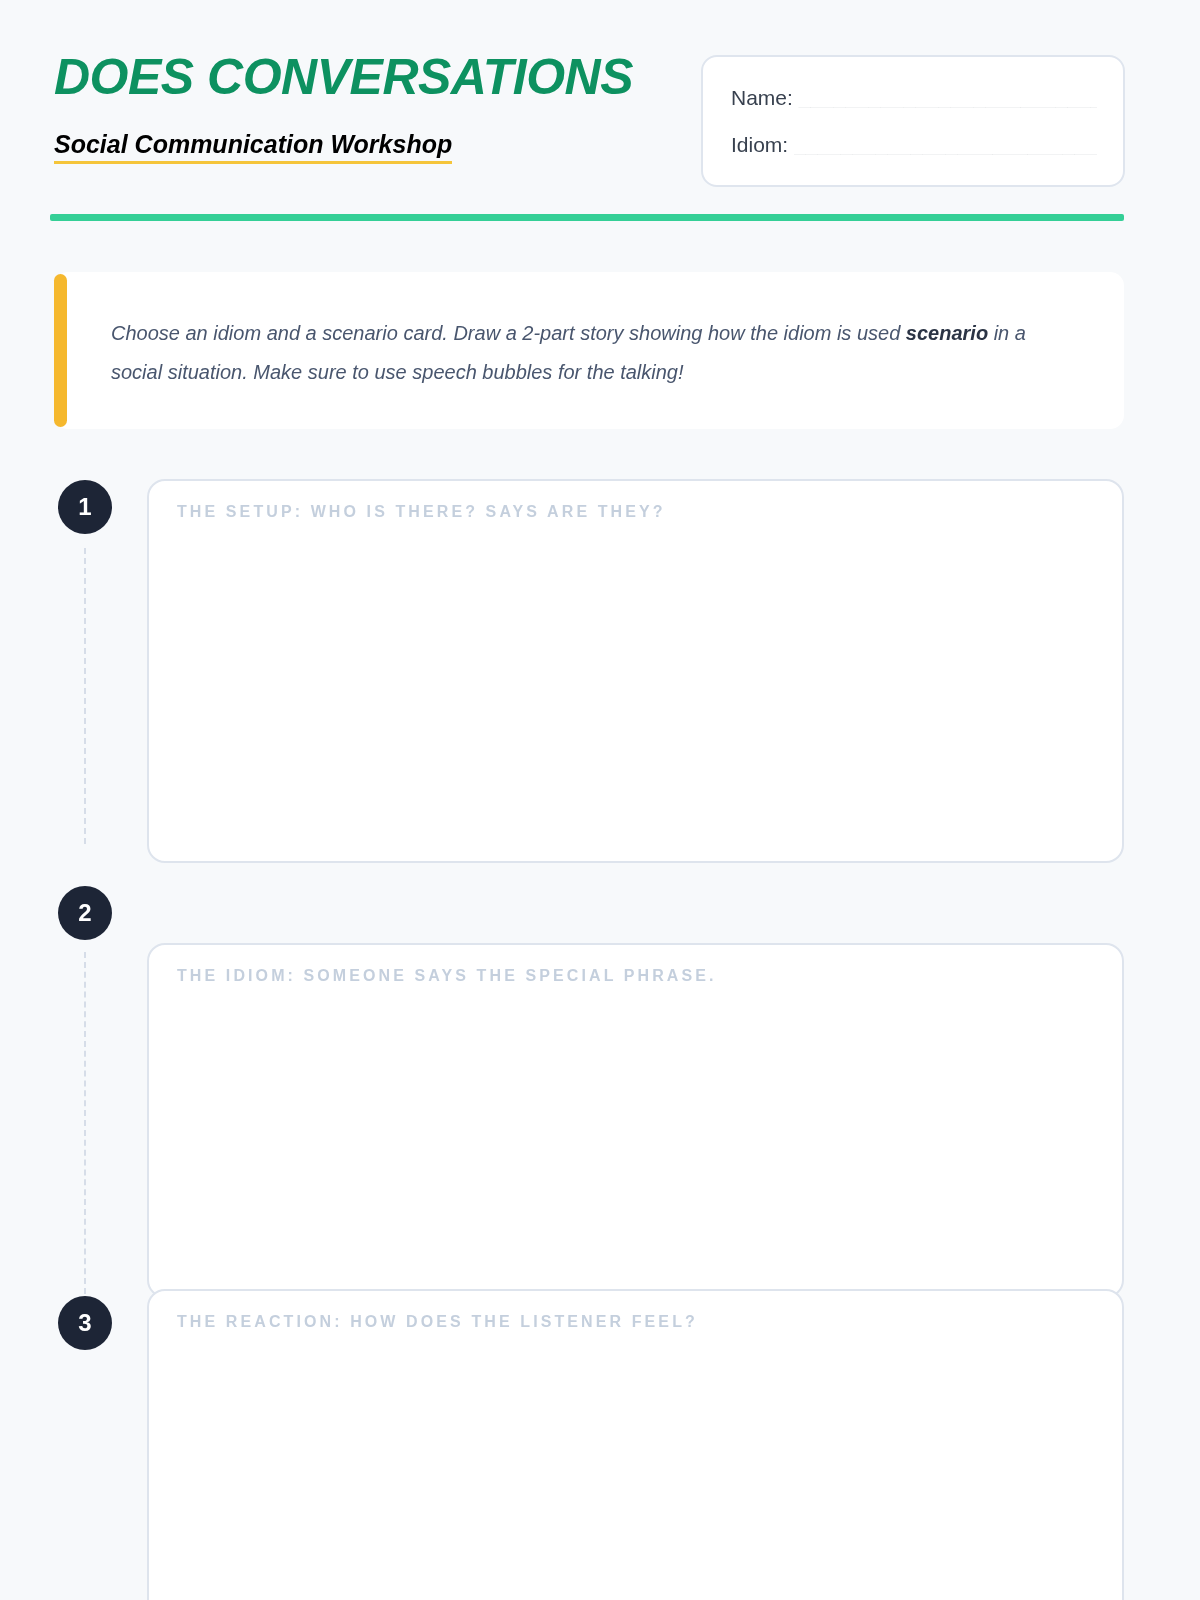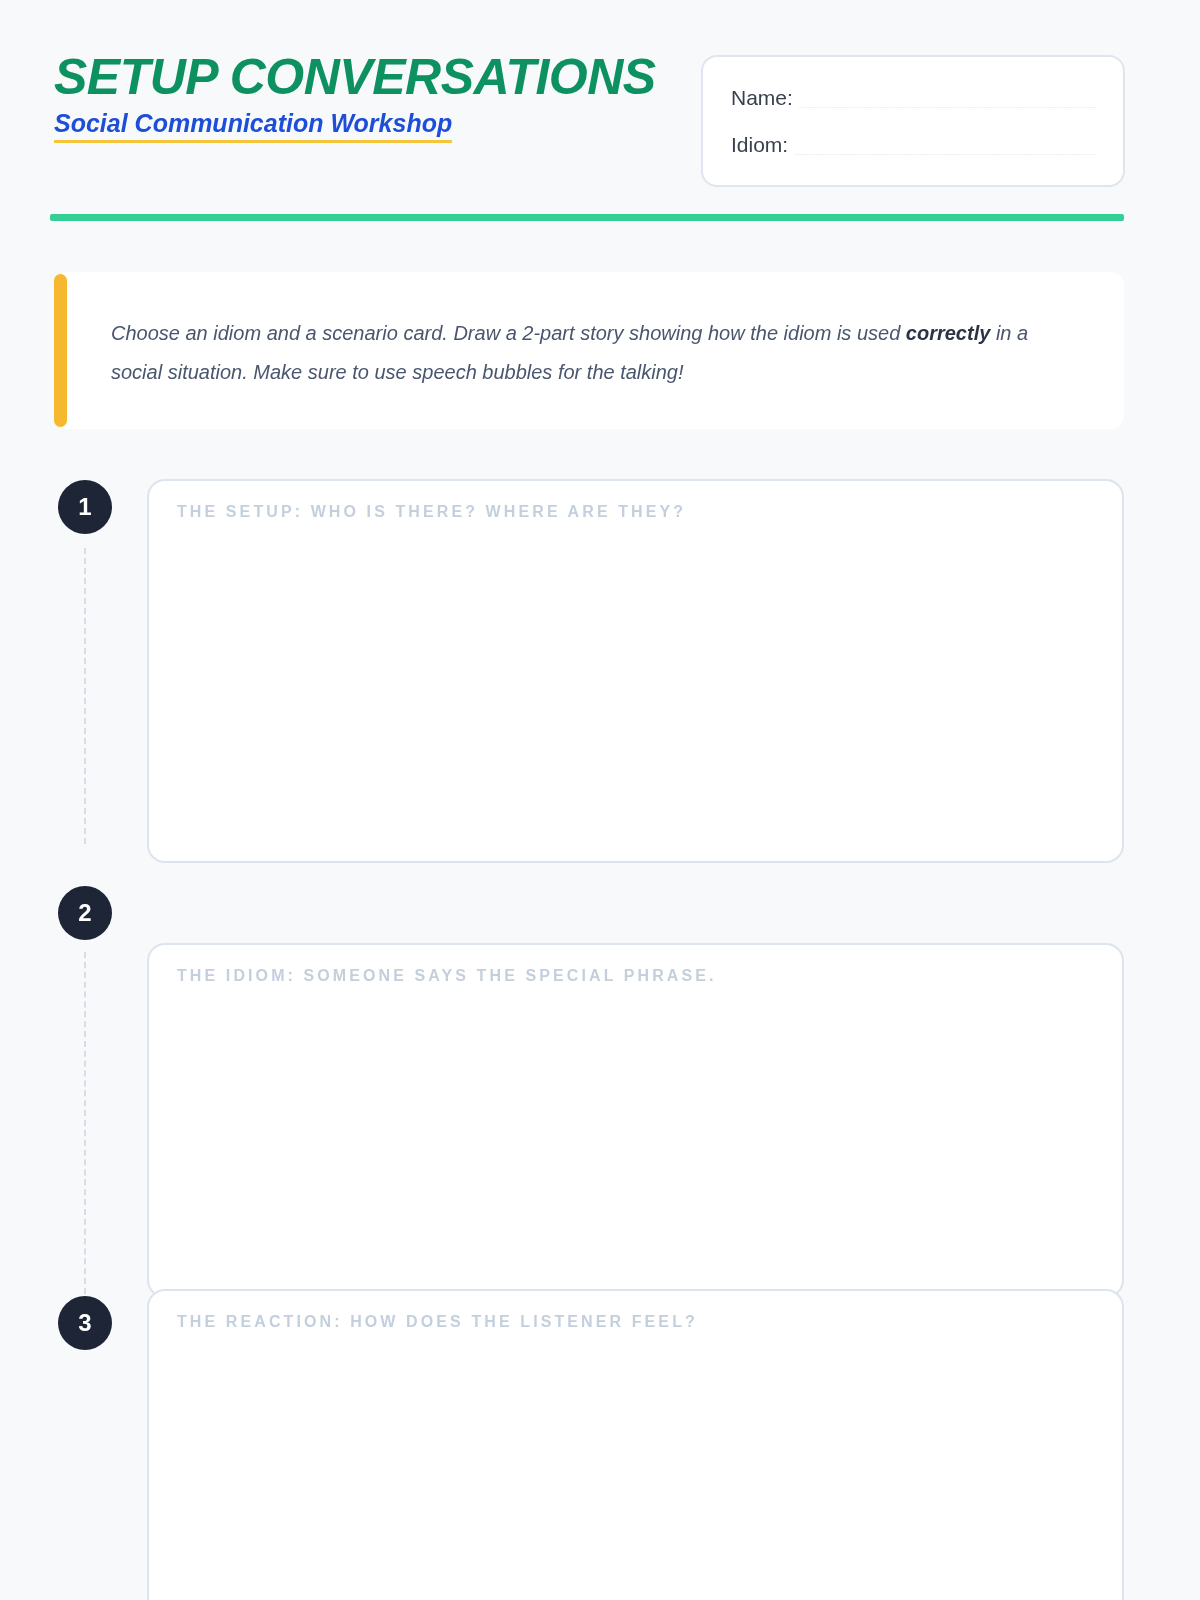--- a/index.html
+++ b/index.html
@@ -33,25 +33,25 @@
     font-weight: bold;
     font-style: italic;
     color: #0d9160;
     letter-spacing: -0.5px;
     line-height: 1;
     margin: 0;
     white-space: nowrap;
   }
   .worksheet-subtitle {
     display: inline-block;
-    margin-top: 8px;
+    margin-top: 29px;
     font-size: 25px;
     font-weight: bold;
     font-style: italic;
-    color: #1d4ed8;
+    color: #000000;
     border-bottom: 3px solid #f5c53a;
     padding-bottom: 2px;
     line-height: 1.1;
     white-space: nowrap;
   }
 
   .namebox {
     position: absolute;
     right: 0;
     top: 7px;
@@ -178,43 +178,43 @@
   
   #step-3 .step-badge { top: 1296px; }
   #step-3 .step-panel { top: 1289px; height: 330px; }
 </style>
 </head>
 <body>
 
 <div class="header">
 
   <div class="header-left">
-    <div class="worksheet-title">SETUP CONVERSATIONS</div>
+    <div class="worksheet-title">DOES CONVERSATIONS</div>
     <div class="worksheet-subtitle">Social Communication Workshop</div>
   </div>
 
   <div class="namebox">
     <div class="namebox-row">Name: ______________________________</div>
     <div class="namebox-row">Idiom: ______________________________</div>
   </div>
 
 </div>
 
 <div class="green-divider"></div>
 
 <div class="instruction-card">
   <div class="instruction-accent"></div>
-  <div class="instruction-text"><span>Choose an idiom and a scenario card. Draw a 2-part story showing how the idiom is used </span><b>correctly</b><span> in a social situation. Make sure to use speech bubbles for the talking!</span></div>
+  <div class="instruction-text"><span>Choose an idiom and a scenario card. Draw a 2-part story showing how the idiom is used </span><b>scenario</b><span> in a social situation. Make sure to use speech bubbles for the talking!</span></div>
 </div>
 
 <div class="step" id="step-1">
   <div class="step-badge">1</div>
   <div class="step-connector"></div>
   <div class="step-panel">
-    <div class="step-panel-label">THE SETUP: WHO IS THERE? WHERE ARE THEY?</div>
+    <div class="step-panel-label">THE SETUP: WHO IS THERE? SAYS ARE THEY?</div>
   </div>
 </div>
 
 <div class="step" id="step-2">
   <div class="step-badge">2</div>
   <div class="step-connector"></div>
   <div class="step-panel">
     <div class="step-panel-label">THE IDIOM: SOMEONE SAYS THE SPECIAL PHRASE.</div>
   </div>
 </div>

